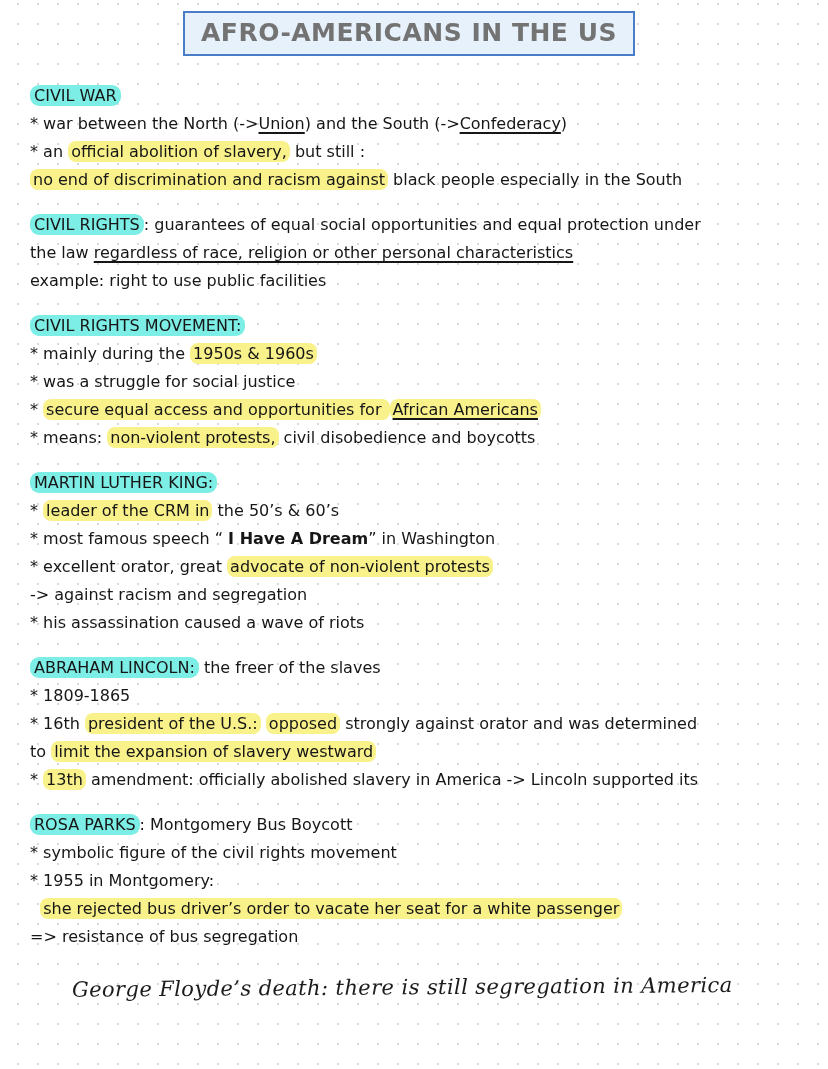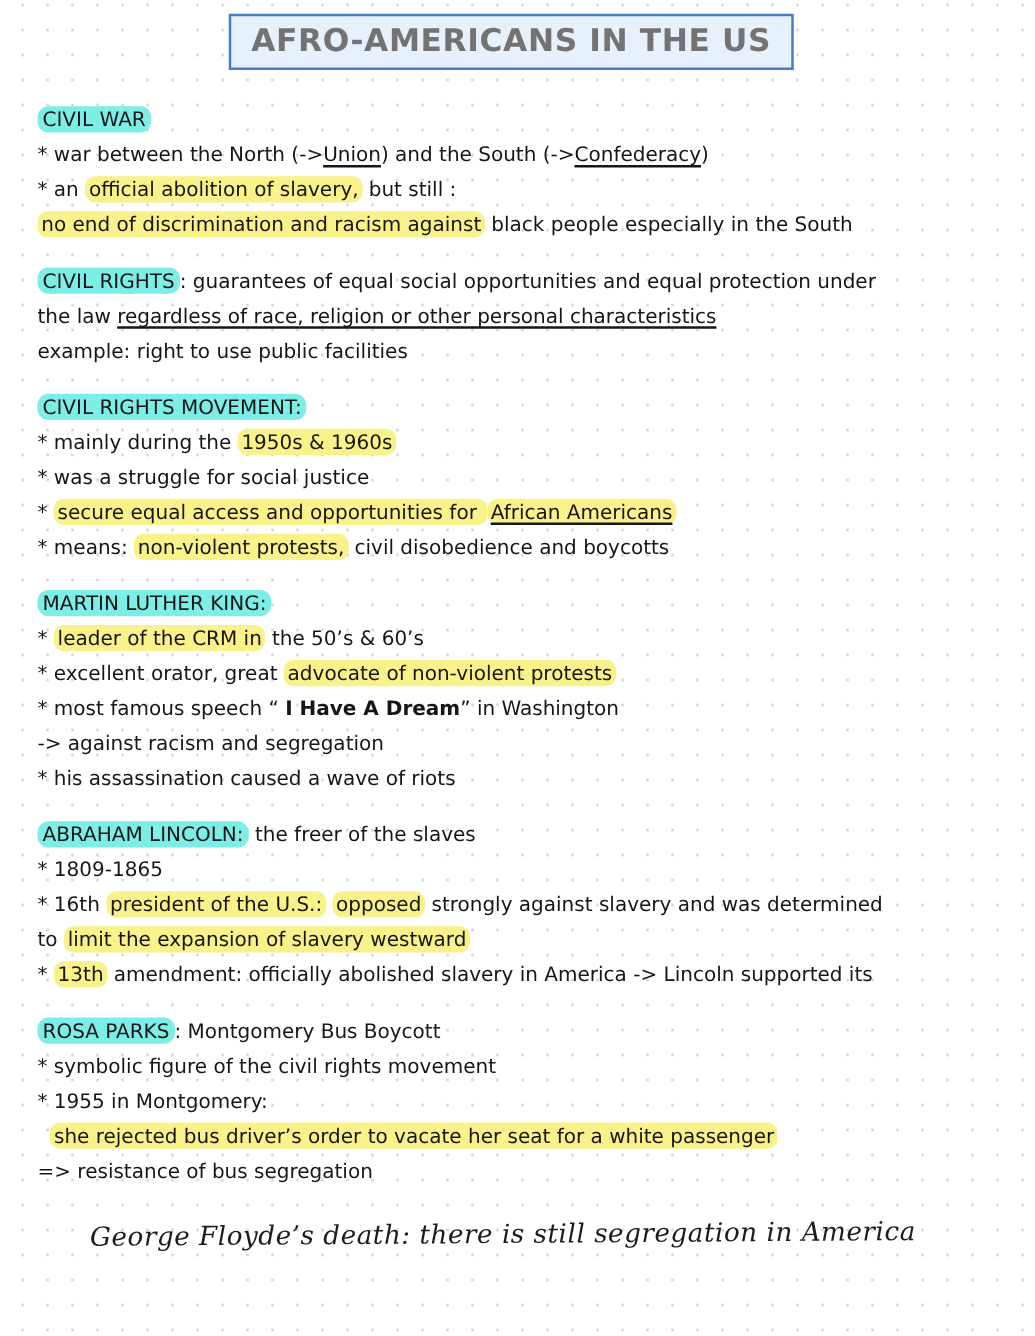--- a/index.html
+++ b/index.html
@@ -82,29 +82,29 @@
       <div class="section">
         <div class="line"><span class="hl-cyan">CIVIL RIGHTS MOVEMENT:</span></div>
         <div class="line"><span>* mainly during the </span><span class="hl-yellow">1950s &amp; 1960s</span></div>
         <div class="line"><span>* was a struggle for social justice</span></div>
         <div class="line"><span>* </span><span class="hl-yellow">secure equal access and opportunities for </span><span class="hl-yellow ul">African Americans</span></div>
         <div class="line"><span>* means: </span><span class="hl-yellow">non-violent protests,</span><span> civil disobedience and boycotts</span></div>
       </div>
       <div class="section">
         <div class="line"><span class="hl-cyan">MARTIN LUTHER KING:</span></div>
         <div class="line"><span>* </span><span class="hl-yellow">leader of the CRM in</span><span> the 50’s &amp; 60’s</span></div>
+        <div class="line"><span>* most famous speech “ </span><span class="bold">I Have A Dream</span><span>” in Washington</span></div>
         <div class="line"><span>* excellent orator, great </span><span class="hl-yellow">advocate of non-violent protests</span></div>
-        <div class="line"><span>* most famous speech “ </span><span class="bold">I Have A Dream</span><span>” in Washington</span></div>
         <div class="line"><span>-&gt; against racism and segregation</span></div>
         <div class="line"><span>* his assassination caused a wave of riots</span></div>
       </div>
       <div class="section">
         <div class="line"><span class="hl-cyan">ABRAHAM LINCOLN:</span><span> the freer of the slaves</span></div>
         <div class="line"><span>* 1809-1865</span></div>
-        <div class="line"><span>* 16th </span><span class="hl-yellow">president of the U.S.:</span><span> </span><span class="hl-yellow">opposed</span><span> strongly against slavery and was determined</span></div>
+        <div class="line"><span>* 16th </span><span class="hl-yellow">president of the U.S.:</span><span> </span><span class="hl-yellow">opposed</span><span> strongly against orator and was determined</span></div>
         <div class="line"><span>to </span><span class="hl-yellow">limit the expansion of slavery westward</span></div>
         <div class="line"><span>* </span><span class="hl-yellow">13th</span><span> amendment: officially abolished slavery in America -&gt; Lincoln supported its</span></div>
       </div>
       <div class="section">
         <div class="line"><span class="hl-cyan">ROSA PARKS</span><span>: Montgomery Bus Boycott</span></div>
         <div class="line"><span>* symbolic figure of the civil rights movement</span></div>
         <div class="line"><span>* 1955 in Montgomery:</span></div>
         <div class="line"><span>  </span><span class="hl-yellow">she rejected bus driver’s order to vacate her seat for a white passenger</span></div>
         <div class="line"><span>=&gt; resistance of bus segregation</span></div>
       </div>

